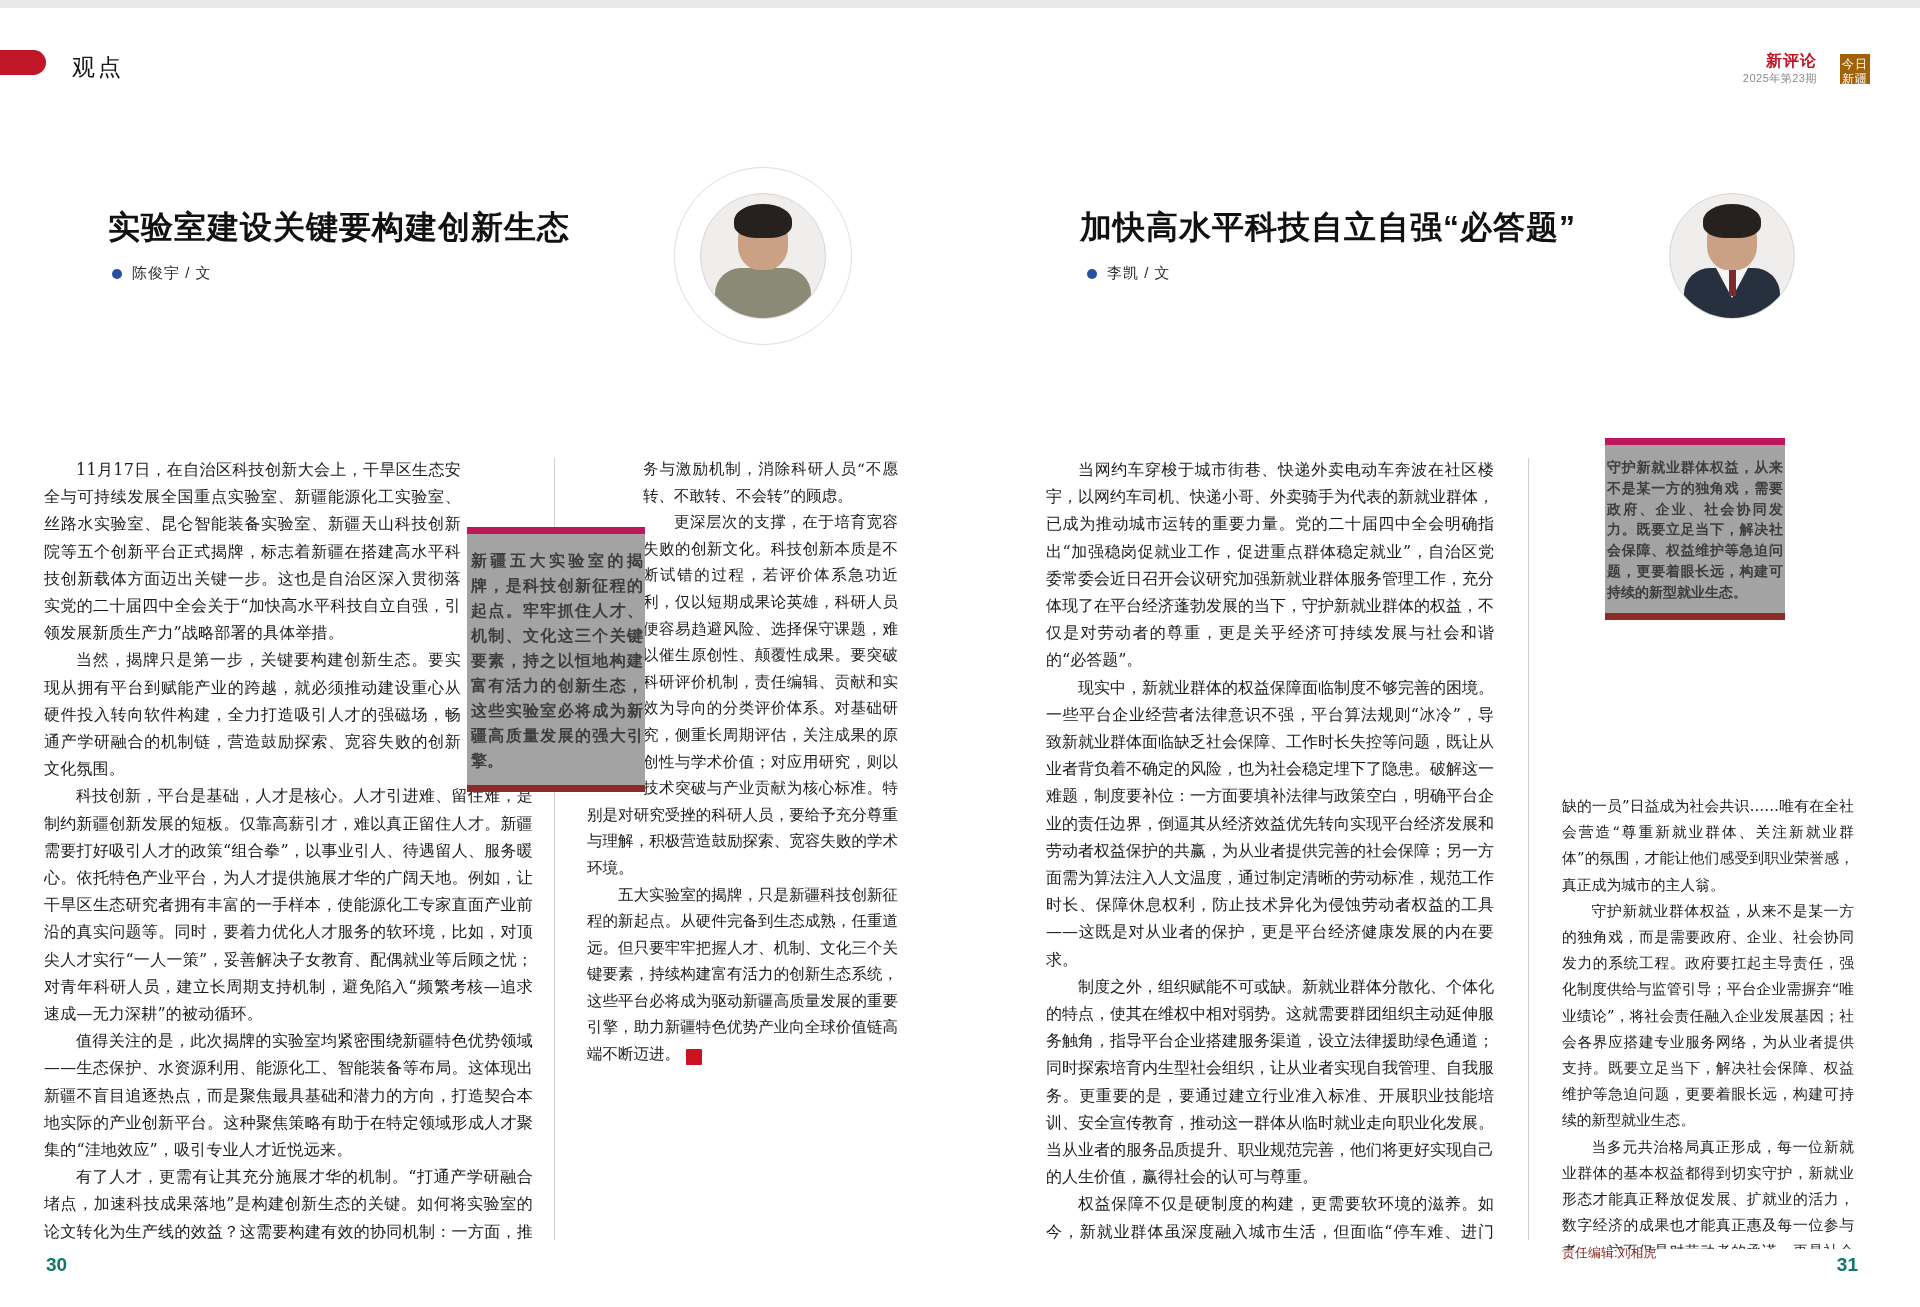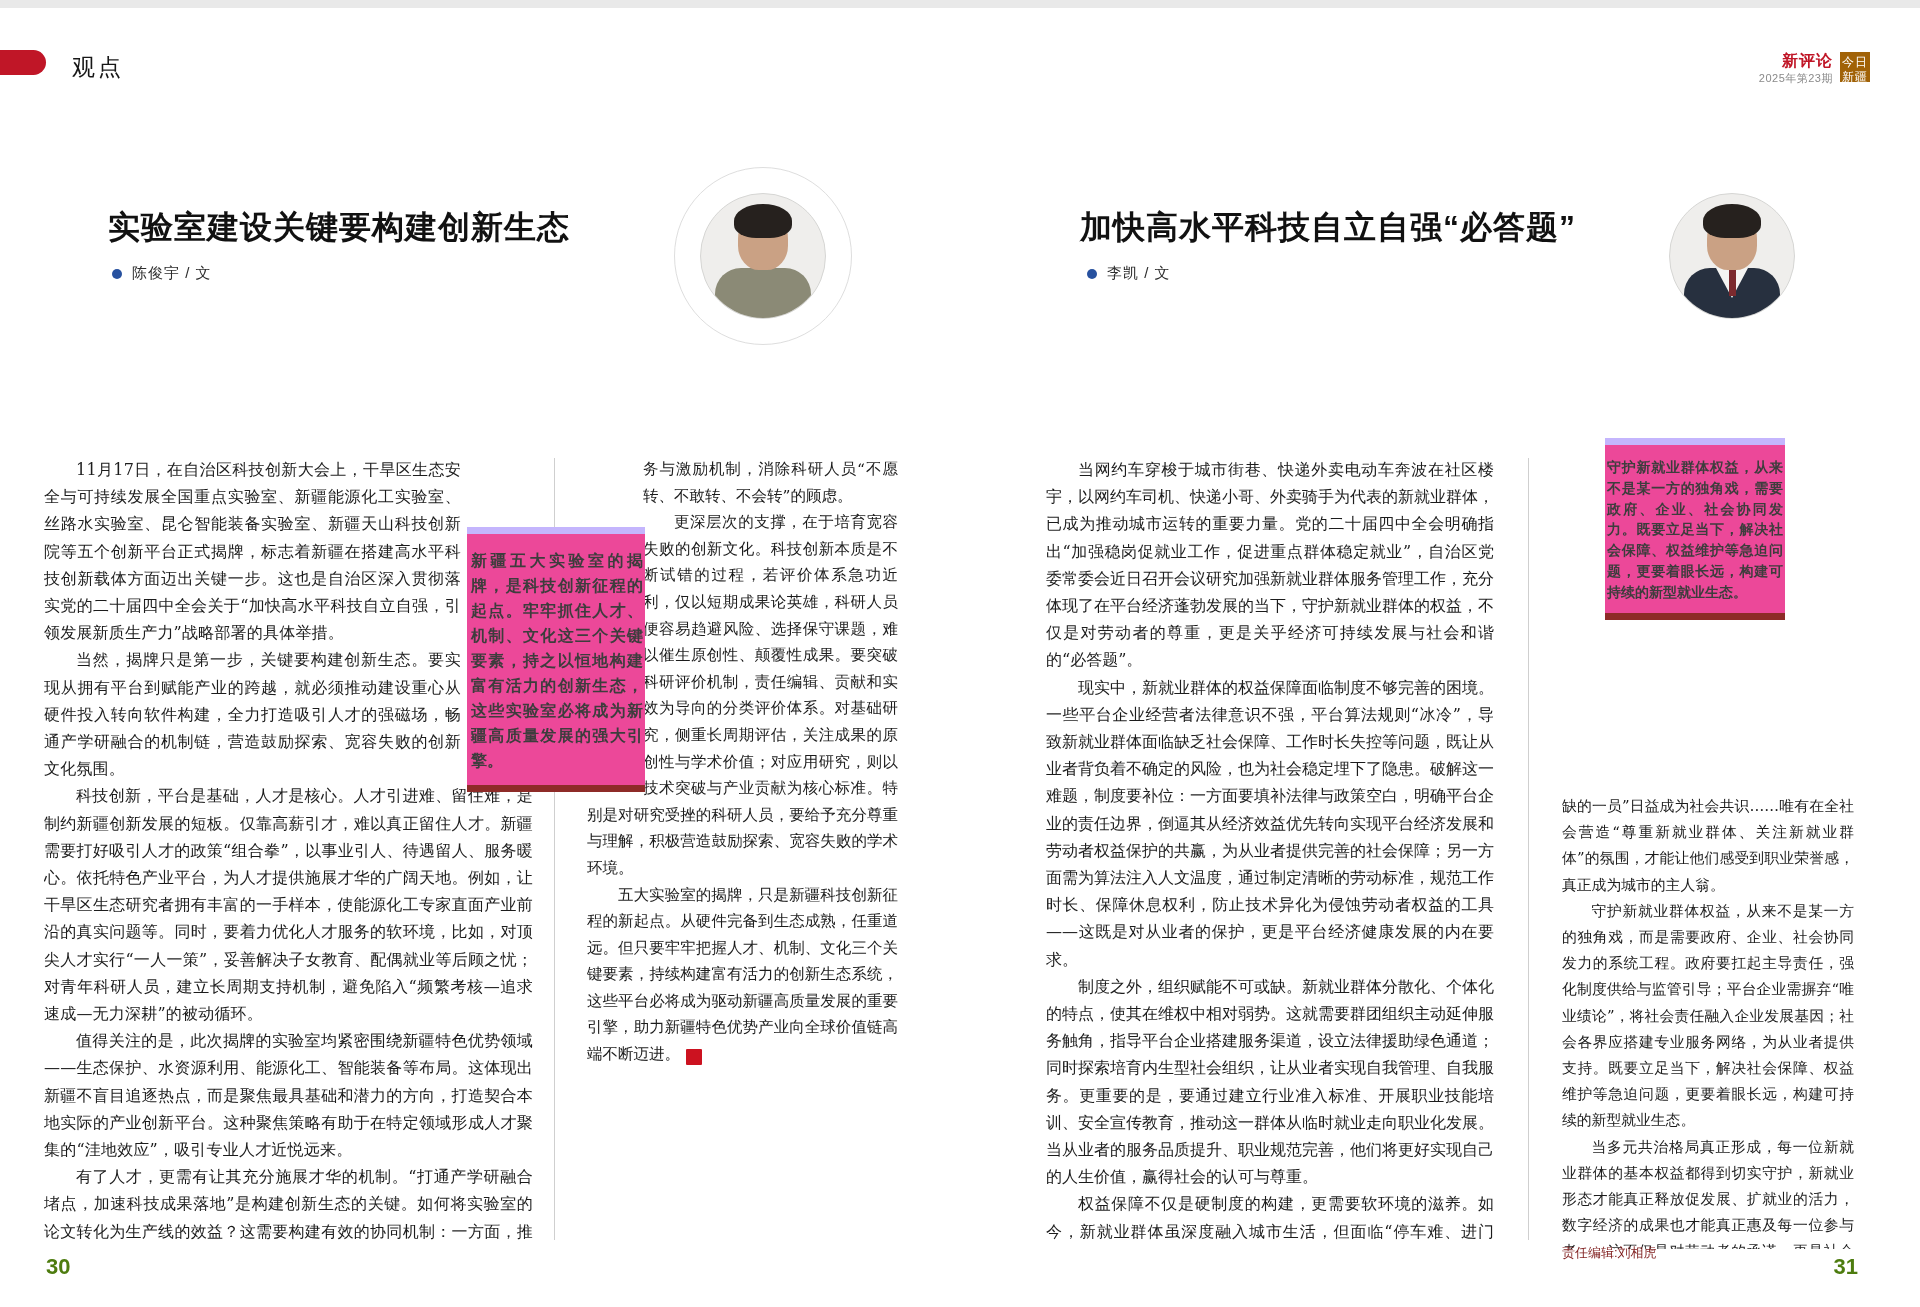--- a/index.html
+++ b/index.html
@@ -3,21 +3,21 @@
 <meta charset="utf-8">
 <style>
   html,body{margin:0;padding:0;background:#e9e9e9;}
   .spread{position:relative;width:1920px;height:1307px;background:#ffffff;margin:8px auto;overflow:hidden;
           font-family:"Liberation Sans",sans-serif;color:#1b1b1b;}
   
   .section-tab{position:absolute;left:0;top:42px;width:46px;height:25px;background:#c01627;
                border-radius:0 13px 13px 0;}
   .section-title{position:absolute;left:72px;top:44px;font-family:"DejaVu Serif","Liberation Serif",serif;
                  font-size:23px;letter-spacing:3px;color:#171717;}
-  .masthead{position:absolute;top:44px;right:50px;display:flex;align-items:flex-start;}
+  .masthead{position:absolute;top:44px;right:50px;display:flex;align-items:flex-end;gap:16px;}
   .masthead-text{text-align:right;margin-right:7px;line-height:1.1;}
   .masthead-name{font-size:16px;font-weight:bold;color:#c01627;letter-spacing:1px;}
   .masthead-issue{font-size:11px;color:#8a8a8a;margin-top:2px;letter-spacing:.5px;}
   .masthead-logo{width:30px;height:30px;background:#a16207;color:#ffffff;font-size:12px;line-height:1.25;
                  text-align:center;padding-top:3px;box-sizing:border-box;letter-spacing:1px;}
   
   .article-title{position:absolute;top:198px;font-size:32px;font-weight:bold;color:#111;letter-spacing:1px;white-space:nowrap;}
   .title-left{left:108px;}
   .title-right{left:1080px;}
   .byline{position:absolute;top:256px;display:flex;align-items:center;font-size:15px;color:#2c2c2c;letter-spacing:1px;}
@@ -47,32 +47,32 @@
   .col-l1{left:44px;width:489px;height:792px;font-size:16px;line-height:27.2px;letter-spacing:.2px;}
   .col-l2{left:587px;width:311px;height:792px;font-size:15.5px;line-height:26.6px;}
   .col-r1{left:1046px;width:448px;height:792px;font-size:16px;line-height:27.2px;}
   .col-r2{left:1562px;top:785px;width:292px;height:456px;font-size:14.8px;line-height:26.2px;}
   .qspacer-r{float:right;width:72px;height:198px;margin-top:106px;}
   .qspacer-l{float:left;width:56px;height:262px;margin-top:80px;}
   .col-divider{position:absolute;top:450px;width:1px;height:782px;background:#cfcfcf;}
   .divider-left{left:554px;}
   .divider-right{left:1528px;}
   
-  .pullquote{position:absolute;border-top:7px solid #c4b5fd;border-bottom:7px solid #8e2b28;
-             background:#ec4899;z-index:5;font-weight:bold;color:#3d3d3d;text-align:justify;
+  .pullquote{position:absolute;border-top:7px solid #be185d;border-bottom:7px solid #8e2b28;
+             background:#a3a3a3;z-index:5;font-weight:bold;color:#3d3d3d;text-align:justify;
              font-family:"Liberation Sans",sans-serif;}
   .pq-left{left:467px;top:519px;width:172px;padding:14px 2px 12px 4px;font-size:16px;line-height:25px;}
   .pq-right{left:1605px;top:430px;width:176px;padding:12px 2px 10px 2px;font-size:14px;line-height:20.8px;}
   
   .endmark{display:inline-block;background:#cc1220;color:#ffffff;width:16px;height:16px;line-height:16px;
            text-align:center;font-family:"DejaVu Serif",serif;font-style:italic;font-weight:bold;
            font-size:13px;margin-left:6px;vertical-align:-2px;border-radius:1px;}
   .editor-note{position:absolute;left:1562px;width:296px;top:1236px;text-align:left;font-size:13px;
                font-weight:normal;color:#7f1d1d;}
-  .page-num{position:absolute;font-size:22px;font-weight:bold;color:#4d7c0f;}
+  .page-num{position:absolute;font-size:19px;font-weight:bold;color:#0f766e;}
   .page-num-left{left:46px;top:1246px;}
   .page-num-right{left:1562px;width:296px;text-align:right;top:1246px;}
 </style>
 </head>
 <body>
 
 <div class="spread">
 
   <div class="section-tab"></div>
   <div class="section-title">观点</div>

